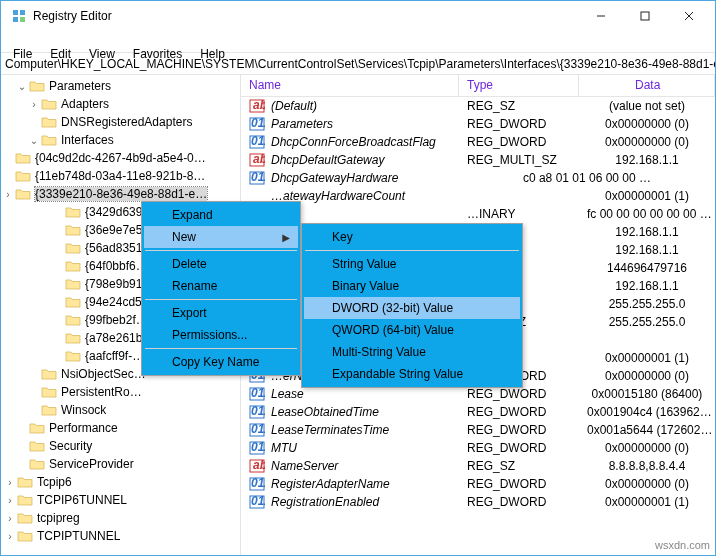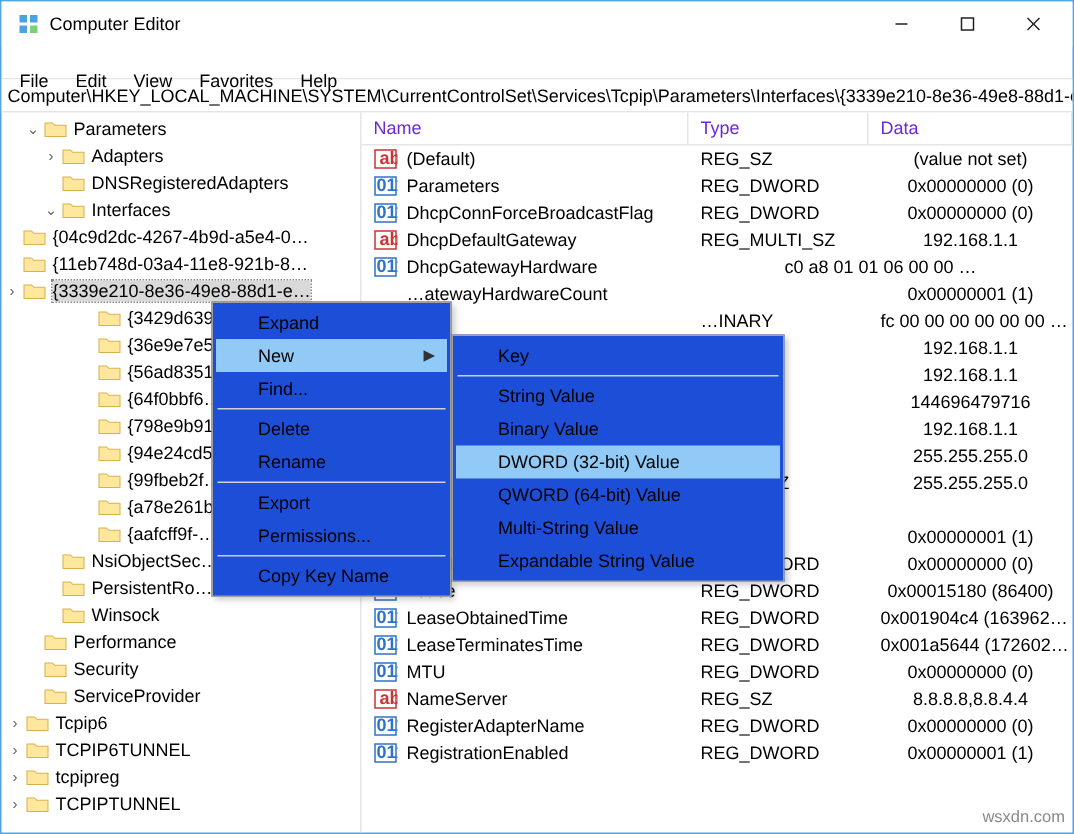--- a/index.html
+++ b/index.html
@@ -16,49 +16,49 @@
 .tree-row { display: flex; align-items: center; height: 18px; white-space: nowrap; }
 .tree-row .twisty { width: 14px; text-align: center; color: #666; font-size: 10px; }
 .tree-row .folder { width: 16px; height: 14px; margin-right: 4px; }
 .tree-row .label { font-size: 12px; }
 .tree-row.selected .label { background: #d9d9d9; outline: 1px dotted #888; }
 .pad0 { padding-left: 2px; } .pad1 { padding-left: 14px; } .pad2 { padding-left: 26px; }
 .pad3 { } .pad4 { padding-left: 50px; }
 .list { flex: 1; overflow: hidden; }
 .list-header { display: flex; height: 22px; border-bottom: 1px solid #e5e5e5; background: #fff; }
 .list-header .col { padding: 3px 8px; border-right: 1px solid #e5e5e5; font-size: 12px; color: #6d28d9; }
-.col-name { width: 218px; } .col-type { width: 120px; } .col-data { flex: 1; }
+.col-name { width: 218px; } .col-type { width: 120px; } .col-data { flex: 1; margin-left: 48px; }
 .list-body { }
 .list-row { display: flex; height: 18px; align-items: center; }
 .list-row .cell { padding: 0 8px; white-space: nowrap; overflow: hidden; }
 .list-row .icon { width: 16px; height: 14px; margin-right: 6px; flex-shrink: 0; }
-.list-row .namecell { width: 218px; display: flex; align-items: center; }
+.list-row .namecell { width: 218px; display: flex; align-items: center; font-style: italic; }
 .list-row .typecell { width: 120px; }
 .list-row .datacell { flex: 1; text-align: center; }
-.ctx-menu { position: absolute; background: #1d4ed8; border: 1px solid #a0a0a0; box-shadow: 2px 2px 4px rgba(0,0,0,0.2); padding: 2px; z-index: 10; }
+.ctx-menu { position: absolute; background: #0ea5e9; border: 1px solid #a0a0a0; box-shadow: 2px 2px 4px rgba(0,0,0,0.2); padding: 2px; z-index: 10; }
 .ctx-menu .mi { height: 22px; display: flex; align-items: center; padding: 0 28px 0 28px; font-size: 12px; position: relative; }
 .ctx-menu .mi.hover { background: #91c9f7; }
 .ctx-menu .mi.sep { height: 1px; background: #d0d0d0; margin: 2px 1px; padding: 0; }
 .ctx-menu .mi .arrow { position: absolute; right: 8px; font-size: 10px; color: #333; }
 svg { display: block; }
 .watermark { position: absolute; bottom: 4px; right: 5px; font-size: 11px; color: #888; z-index: 50; }
 </style>
 </head>
 <body>
 
 <div class="titlebar">
   <span class="icon">
     <svg width="16" height="16">
         <rect x="2" y="2" width="5" height="5" fill="#4aa3df"></rect>
         <rect x="9" y="2" width="5" height="5" fill="#4aa3df"></rect>
         <rect x="2" y="9" width="5" height="5" fill="#4aa3df"></rect>
         <rect x="9" y="9" width="5" height="5" fill="#7ccf7c"></rect>
       </svg>
   </span>
-  <span class="title">Computer Editor</span>
+  <span class="title">Registry Editor</span>
   <div class="winbtn">
       <svg width="10" height="10">
         <line x1="1" y1="5" x2="9" y2="5" stroke="#222" stroke-width="1"></line>
       </svg>
     </div>
   <div class="winbtn">
       <svg width="10" height="10">
         <rect x="1" y="1" width="8" height="8" fill="none" stroke="#222" stroke-width="1"></rect>
       </svg>
     </div>
@@ -574,21 +574,20 @@
           <div class="cell typecell">REG_DWORD</div>
           <div class="cell datacell">0x00000001 (1)</div>
         </div>
       </div>
   </div>
 </div>
 
 <div class="ctx-menu" id="ctx1" style="left:140px; top:200px; width:160px;">
     <div class="mi">Expand</div>
     <div class="mi hover">New<span class="arrow">▶</span></div>
-    <div class="mi">Find...</div>
     <div class="mi sep"></div>
     <div class="mi">Delete</div>
     <div class="mi">Rename</div>
     <div class="mi sep"></div>
     <div class="mi">Export</div>
     <div class="mi">Permissions...</div>
     <div class="mi sep"></div>
     <div class="mi">Copy Key Name</div>
   </div>
 <div class="ctx-menu" id="ctx2" style="left:300px; top:222px; width:222px;">

